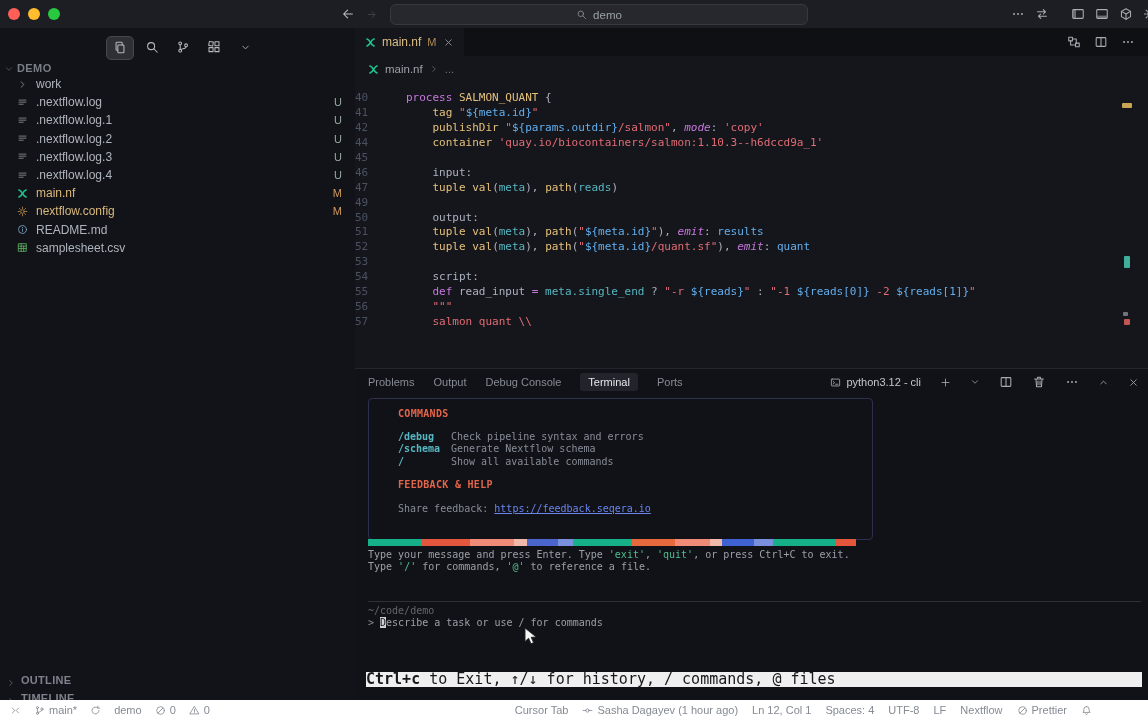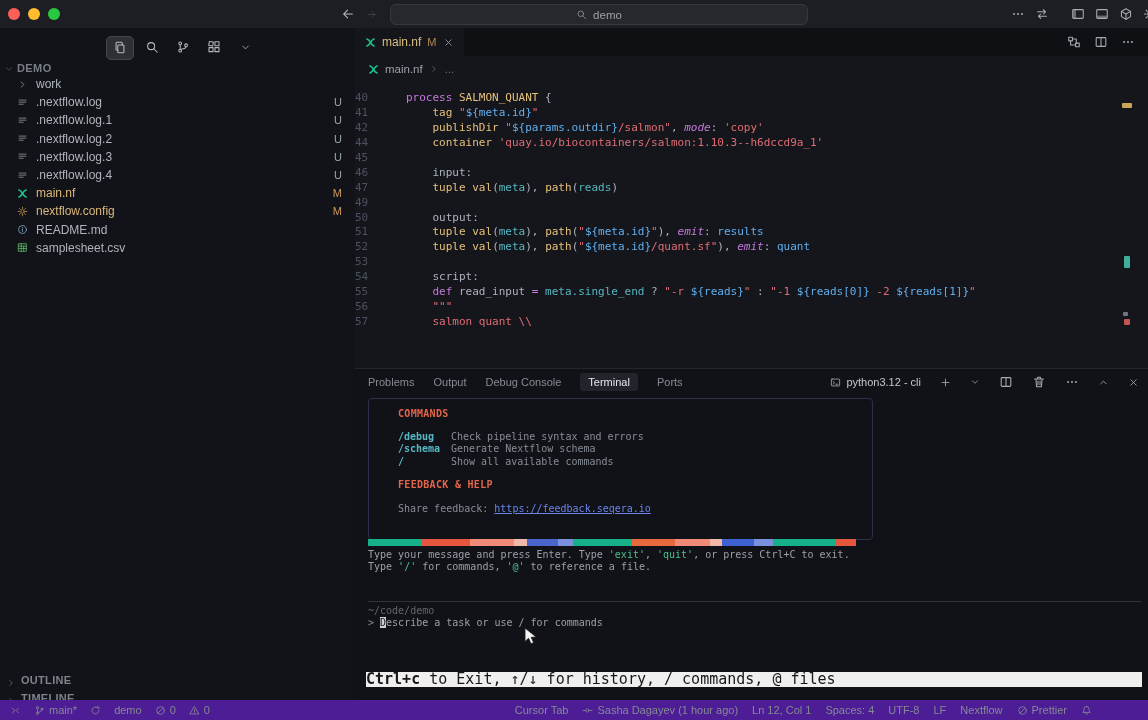--- a/index.html
+++ b/index.html
@@ -99,21 +99,21 @@
   #cwd{position:absolute;top:236px;left:13px;font-family:"DejaVu Sans Mono",monospace;font-size:10px;color:#62666d}
   #promptline{position:absolute;top:248px;left:13px;font-family:"DejaVu Sans Mono",monospace;font-size:10px;color:#9aa0a8;white-space:pre}
   #prompt-caret{color:#8b919c}
   #cursor-block{background:#ccd0d6;color:#15161b}
   #whitebar{position:absolute;top:303px;left:11px;width:776px;height:15px;background:#efefef;color:#17181b;
     font-family:"DejaVu Sans Mono",monospace;font-size:15px;line-height:15px;white-space:pre;box-sizing:border-box}
   #whitebar b{font-weight:bold}
   #kbdhint{position:absolute;top:318px;left:0;right:0;text-align:center;font-size:10px;color:#585d66}
 
   
-  #statusbar{position:absolute;bottom:0;left:0;right:0;height:20px;background:#4c1d95;display:flex;align-items:center;
+  #statusbar{position:absolute;bottom:0;left:0;right:0;height:20px;background:#ffffff;display:flex;align-items:center;
     font-size:11px;color:#858a93;padding:0 10px;box-sizing:border-box}
   #sb-left{display:flex;gap:13px;align-items:center}
   #sb-right{margin-left:auto;display:flex;gap:14px;align-items:center;padding-right:46px}
   .sbitem{display:flex;align-items:center;gap:4px;white-space:nowrap}
   .sbitem .ic svg{width:11px;height:11px}
 
   #mouse-cursor{position:absolute;left:524px;top:627px;z-index:50}
 </style>
 </head>
 <body>

